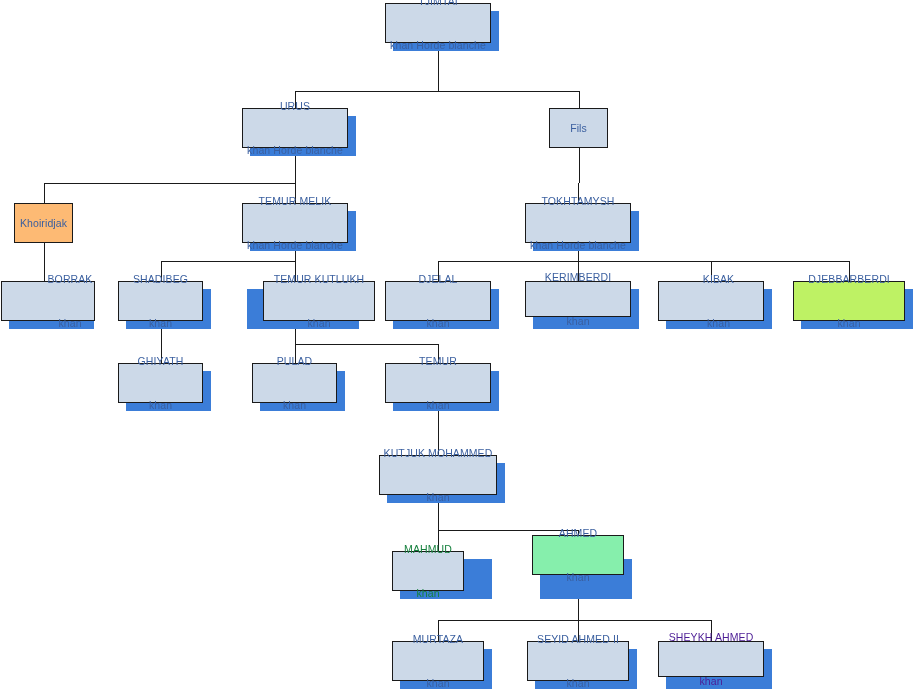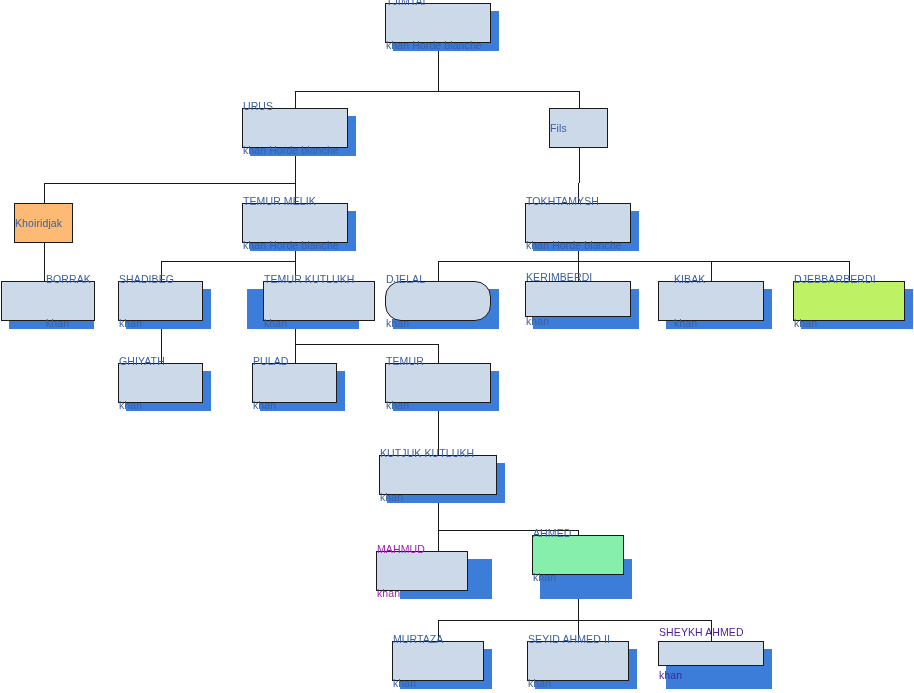--- a/index.html
+++ b/index.html
@@ -24,21 +24,21 @@
     height: 693px;
     pointer-events: none;
   }
   .node {
     position: absolute;
     box-sizing: border-box;
     background: #ccd9e8;
     border: 1px solid #1a1a1a;
     display: flex;
     flex-direction: column;
-    align-items: flex-start;
+    align-items: center;
     justify-content: center;
     color: #3a5f9f;
     line-height: 1.18;
     z-index: 3;
     gap: 31px;
   }
   .node .nm {
     font-size: 10.5px;
     white-space: nowrap;
     letter-spacing: 0.1px;
@@ -149,21 +149,21 @@
         <span class="ttl">khan</span>
       </div>
       <div class="node" style="left: 118px; top: 281px; width: 85px; height: 40px; background: rgb(204, 217, 232); border-color: rgb(26, 26, 26); color: rgb(58, 95, 159);">
         <span class="nm">SHADIBEG</span>
         <span class="ttl">khan</span>
       </div>
       <div class="node" style="left: 239px; top: 281px; width: 112px; height: 40px; background: rgb(204, 217, 232); border-color: rgb(26, 26, 26); color: rgb(58, 95, 159); margin-left: 24px;">
         <span class="nm">TEMUR KUTLUKH</span>
         <span class="ttl">khan</span>
       </div>
-      <div class="node" style="left: 385px; top: 281px; width: 106px; height: 40px; background: rgb(204, 217, 232); border-color: rgb(26, 26, 26); color: rgb(58, 95, 159); border-radius: 16px;">
+      <div class="node" style="left: 385px; top: 281px; width: 106px; height: 40px; background: rgb(204, 217, 232); border-color: rgb(26, 26, 26); color: rgb(58, 95, 159);">
         <span class="nm">DJELAL</span>
         <span class="ttl">khan</span>
       </div>
       <div class="node" style="left: 525px; top: 281px; width: 106px; height: 36px; background: rgb(204, 217, 232); border-color: rgb(26, 26, 26); color: rgb(58, 95, 159);">
         <span class="nm">KERIMBERDI</span>
         <span class="ttl">khan</span>
       </div>
       <div class="node" style="left: 658px; top: 281px; width: 106px; height: 40px; background: rgb(204, 217, 232); border-color: rgb(26, 26, 26); color: rgb(58, 95, 159); padding-left: 15px;">
         <span class="nm">KIBAK</span>
         <span class="ttl">khan</span>
@@ -178,37 +178,37 @@
       </div>
       <div class="node" style="left: 252px; top: 363px; width: 85px; height: 40px; background: rgb(204, 217, 232); border-color: rgb(26, 26, 26); color: rgb(58, 95, 159);">
         <span class="nm">PULAD</span>
         <span class="ttl">khan</span>
       </div>
       <div class="node" style="left: 385px; top: 363px; width: 106px; height: 40px; background: rgb(204, 217, 232); border-color: rgb(26, 26, 26); color: rgb(58, 95, 159);">
         <span class="nm">TEMUR</span>
         <span class="ttl">khan</span>
       </div>
       <div class="node" style="left: 379px; top: 455px; width: 118px; height: 40px; background: rgb(204, 217, 232); border-color: rgb(26, 26, 26); color: rgb(58, 95, 159);">
-        <span class="nm">KUTJUK KUTLUKH</span>
-        <span class="ttl">khan</span>
-      </div>
-      <div class="node" style="left: 376px; top: 551px; width: 92px; height: 40px; background: rgb(204, 217, 232); border-color: rgb(26, 26, 26); color: #a21caf;">
+        <span class="nm">KUTJUK MOHAMMED</span>
+        <span class="ttl">khan</span>
+      </div>
+      <div class="node" style="left: 392px; top: 551px; width: 72px; height: 40px; background: rgb(204, 217, 232); border-color: rgb(26, 26, 26); color: #15803d;">
         <span class="nm">MAHMUD</span>
         <span class="ttl">khan</span>
       </div>
       <div class="node" style="left: 532px; top: 535px; width: 92px; height: 40px; background: #86efac; border-color: rgb(26, 26, 26); color: rgb(58, 95, 159);">
         <span class="nm">AHMED</span>
         <span class="ttl">khan</span>
       </div>
       <div class="node" style="left: 392px; top: 641px; width: 92px; height: 40px; background: rgb(204, 217, 232); border-color: rgb(26, 26, 26); color: rgb(58, 95, 159);">
         <span class="nm">MURTAZA</span>
         <span class="ttl">khan</span>
       </div>
       <div class="node" style="left: 527px; top: 641px; width: 102px; height: 40px; background: rgb(204, 217, 232); border-color: rgb(26, 26, 26); color: rgb(58, 95, 159);">
         <span class="nm">SEYID AHMED II</span>
         <span class="ttl">khan</span>
       </div>
-      <div class="node" style="left: 658px; top: 641px; width: 106px; height: 25px; background: rgb(204, 217, 232); border-color: rgb(26, 26, 26); color: #4c1d95;">
+      <div class="node" style="left: 658px; top: 641px; width: 106px; height: 36px; background: rgb(204, 217, 232); border-color: rgb(26, 26, 26); color: #4c1d95;">
         <span class="nm">SHEYKH AHMED</span>
         <span class="ttl">khan</span>
       </div>
     </div>
 </div>
 
 </body></html>

